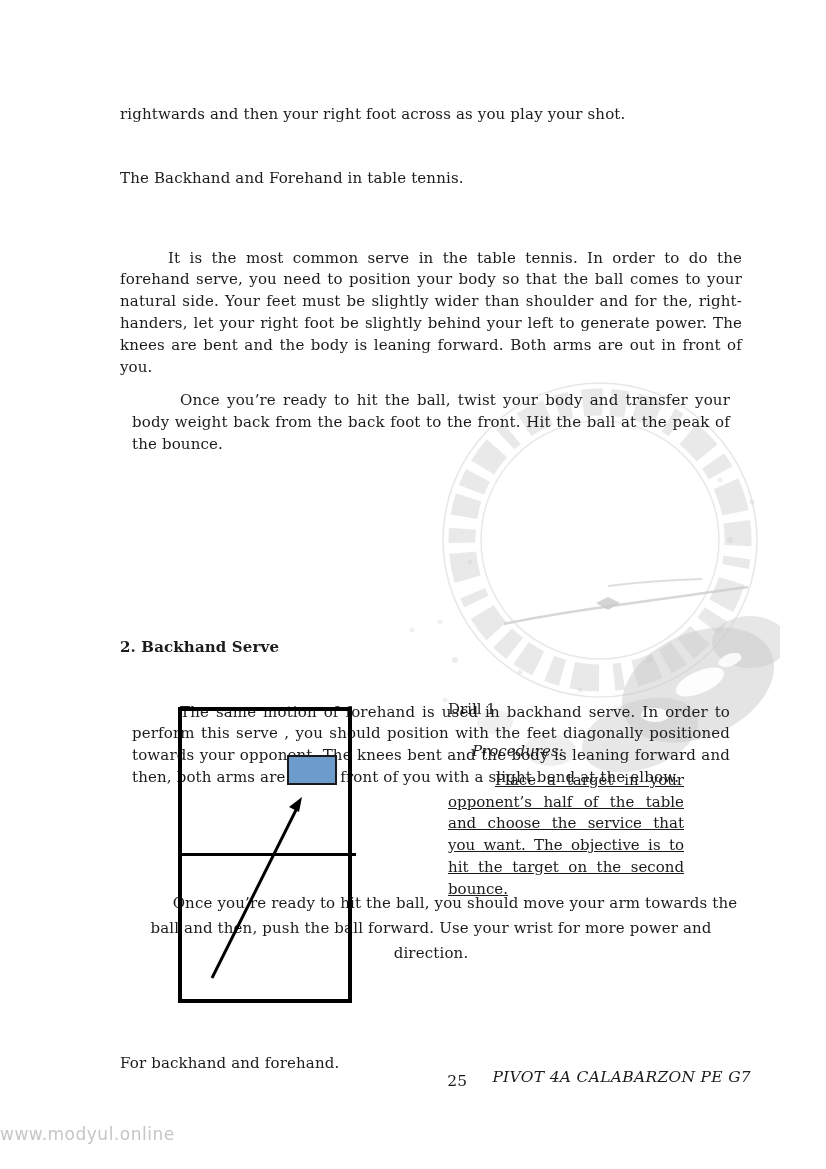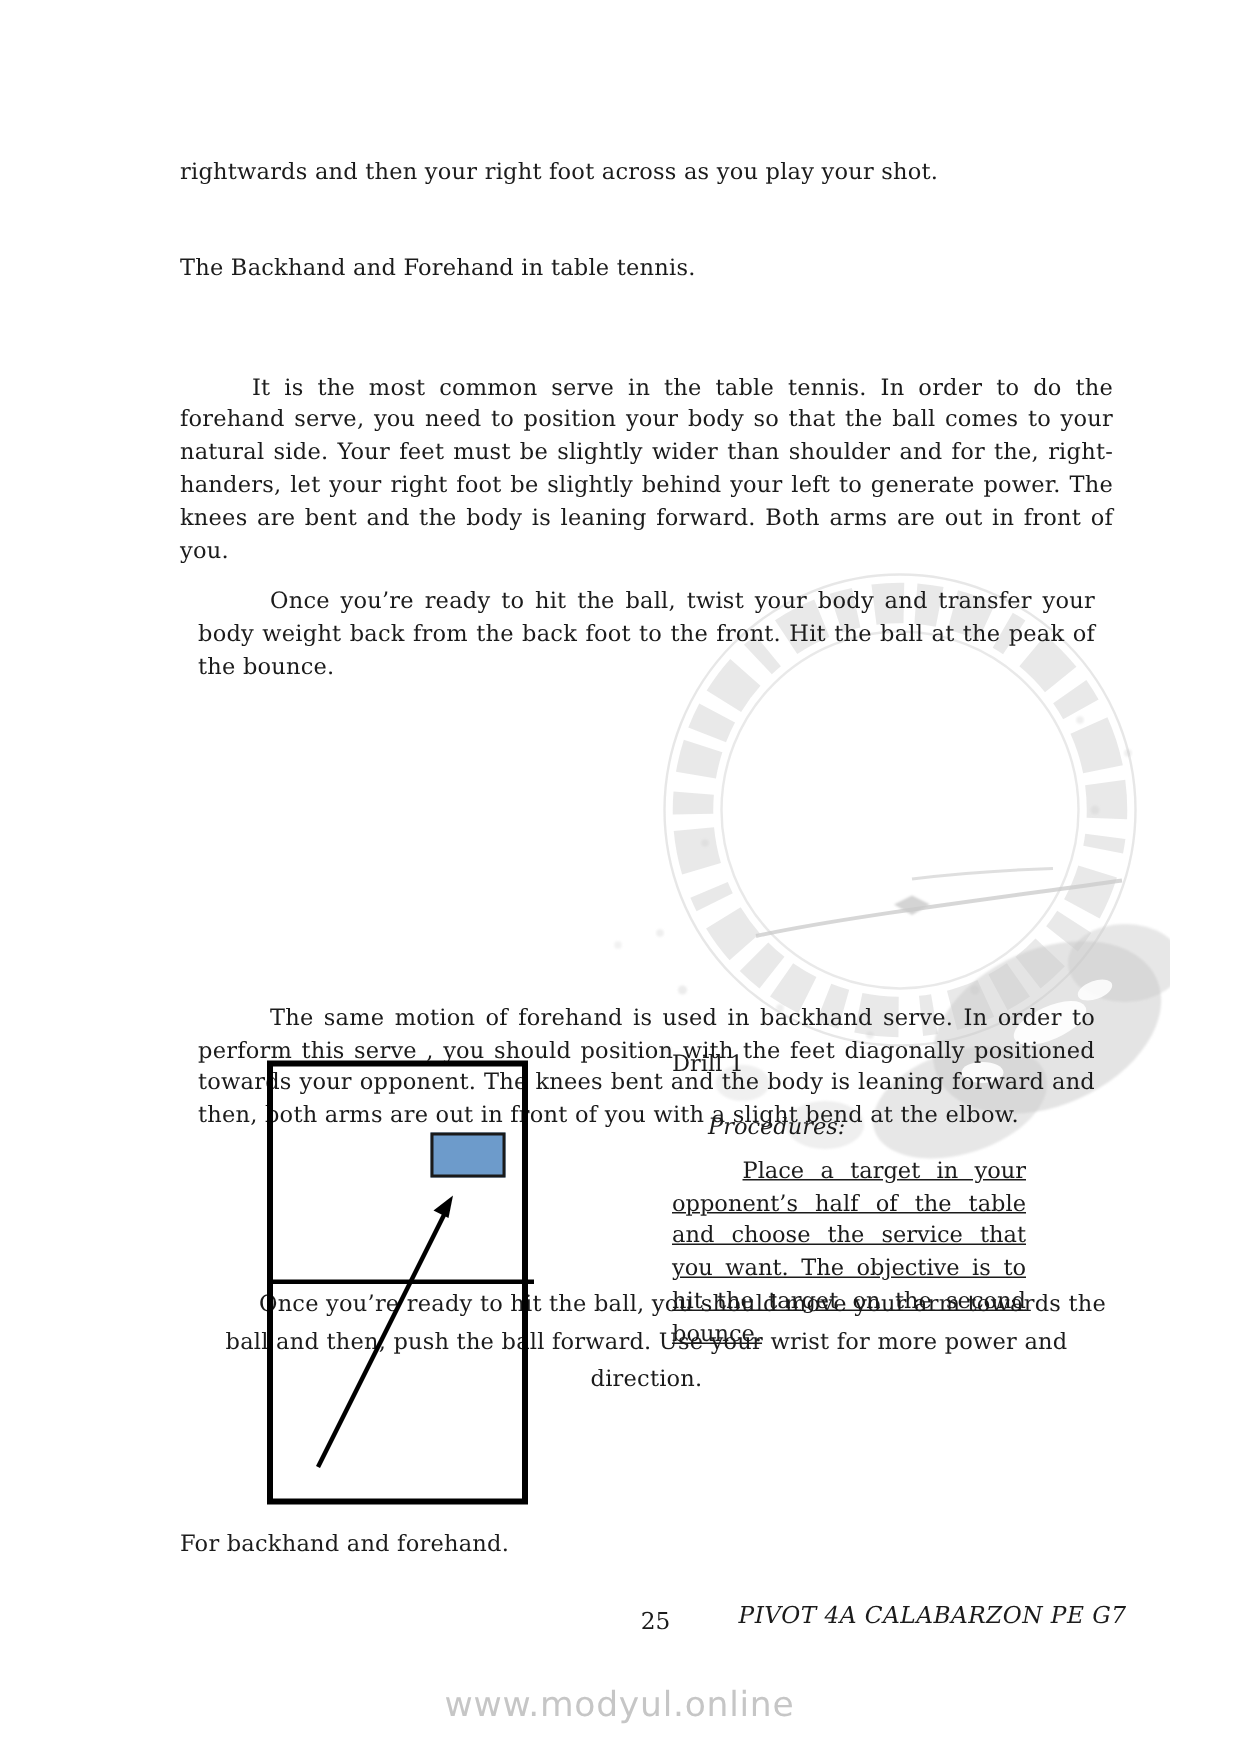--- a/index.html
+++ b/index.html
@@ -21,24 +21,24 @@
   
   .diagram{position:absolute;left:178px;top:707px;width:174px;height:296px;box-sizing:border-box;border:4px solid #000;z-index:1;}
   .net-line{position:absolute;left:-4px;top:142px;width:178px;height:3px;background:#000;}
   .target-box{position:absolute;left:105px;top:44px;width:50px;height:30px;box-sizing:border-box;border:2.5px solid #1a1a1a;}
   .arrow-svg{position:absolute;left:0;top:0;width:166px;height:288px;}
   
   .drill-title{position:absolute;left:448px;top:700px;font-size:15px;z-index:1;}
   .drill-label{position:absolute;left:472px;top:742px;font-size:15px;font-style:italic;z-index:1;}
   .drill-body{position:absolute;left:448px;top:770px;width:236px;font-size:15px;line-height:21.7px;text-align:justify;text-indent:47px;z-index:1;text-decoration:underline;}
   
-  .page-number{position:absolute;left:407px;top:1072px;width:60px;text-align:center;font-size:15.5px;z-index:1;}
+  .page-number{position:absolute;left:407px;top:1072px;width:60px;text-align:right;font-size:15.5px;z-index:1;}
   .module-label{position:absolute;right:75px;top:1068px;font-size:15.5px;font-style:italic;letter-spacing:0.3px;z-index:1;}
-  .site-mark{position:absolute;left:0;top:1124px;width:826px;text-align:center;
-    font-family:"DejaVu Sans","Liberation Sans",sans-serif;font-size:23px;letter-spacing:0.5px;z-index:1;}
+  .site-mark{position:absolute;left:0;top:1124px;width:826px;text-align:left;
+    font-family:"DejaVu Sans","Liberation Sans",sans-serif;font-size:17px;letter-spacing:0.5px;z-index:1;}
 </style>
 </head>
 <body>
 
 <div class="page">
 
   <svg class="watermark" viewBox="0 0 380 440" aria-hidden="true">
     <defs>
         <filter id="soft" x="-20%" y="-20%" width="140%" height="140%">
           <feGaussianBlur stdDeviation="0.7"></feGaussianBlur>
@@ -82,20 +82,21 @@
   <div class="txt layer" style="top:104px">rightwards and then your right foot across as you play your shot.</div>
 
   <div class="txt layer" style="top:146px">The Backhand and Forehand in table tennis.</div>
 
 
   <div class="txt layer" style="top:204px">
     <p class="para-stretch">It is the most common serve in the table tennis. In order to do the forehand serve, you need to position your body so that the ball comes to your natural side. Your feet must be slightly wider than shoulder and for the, right-handers, let your right foot be slightly behind your left to generate power. The knees are bent and the body is leaning forward. Both arms are out in front of you.</p>
     <p class="para">Once you’re ready to hit the ball, twist your body and transfer your body weight back from the back foot to the front. Hit the ball at the peak of the bounce.</p>
   </div>
 
+  <div class="txt layer heading" style="top:373px">2. Backhand Serve</div>
 
   <div class="txt layer" style="top:404px">
     <p class="para">The same motion of forehand is used in backhand serve. In order to perform this serve , you should position with the feet diagonally positioned towards your opponent. The knees bent and the body is leaning forward and then, both arms are out in front of you with a slight bend at the elbow.</p>
   </div>
 
   <div class="txt layer" style="top:494px">
     <p class="para-left">Once you’re ready to hit the ball, you should move your arm towards the ball and then, push the ball forward. Use your wrist for more power and direction.</p>
   </div>
 
   <div class="txt layer" style="top:581px">For backhand and forehand.</div>

